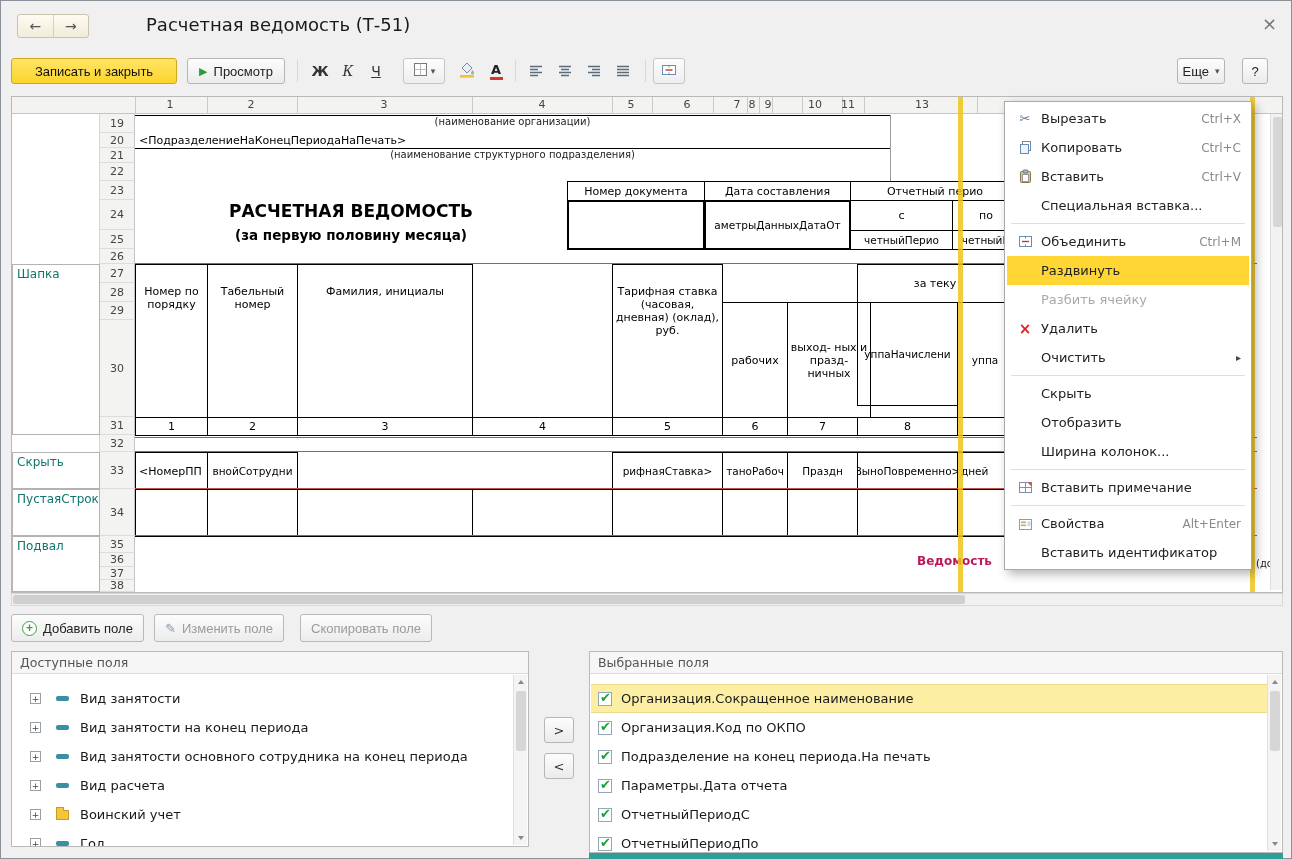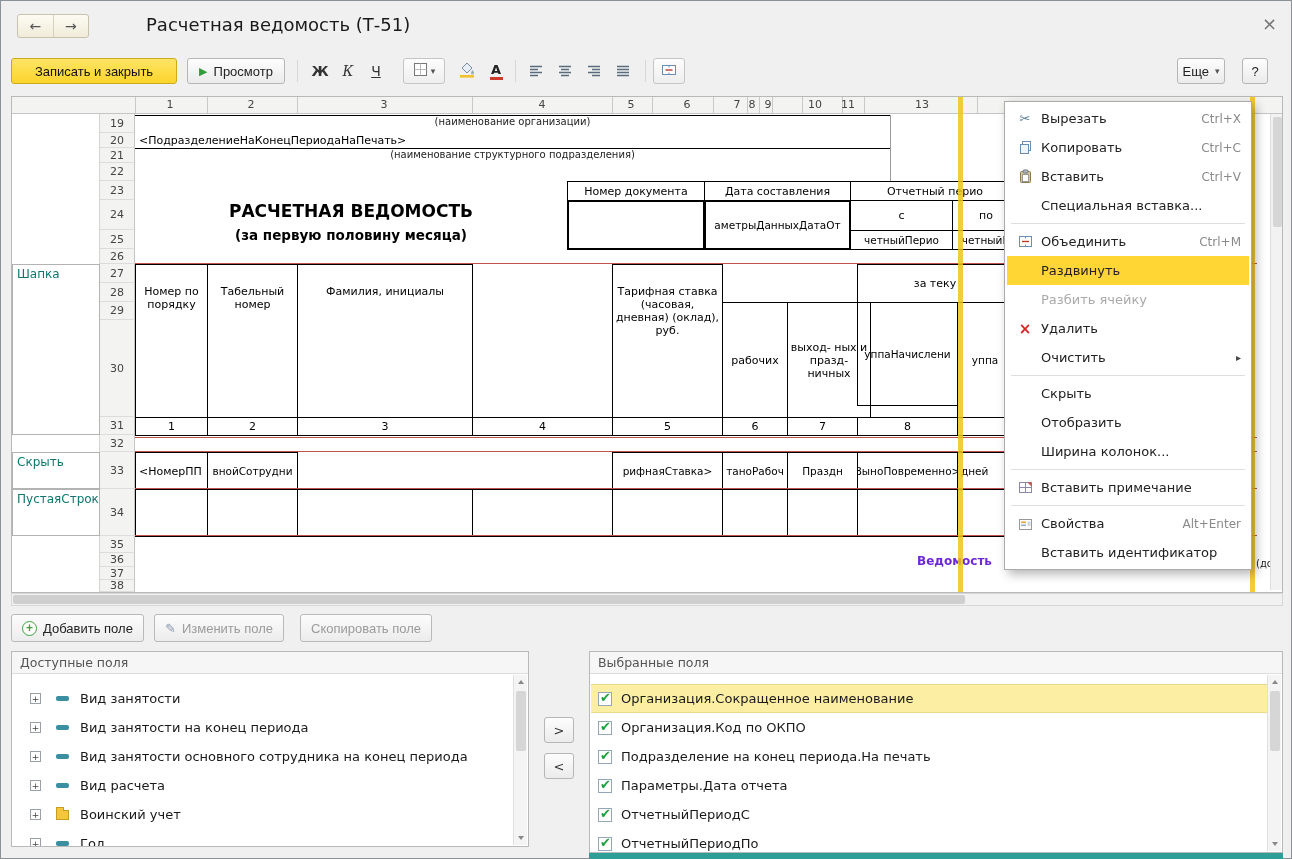--- a/index.html
+++ b/index.html
@@ -49,21 +49,21 @@
 .fval{position:absolute;font-size:11px;color:#000;white-space:nowrap}
 .ln{position:absolute;background:#9a9a9a}
 .fc{position:absolute;border:1px solid #000;display:flex;align-items:center;justify-content:center;text-align:center;font-size:11px;line-height:13px;color:#000;overflow:hidden}
 .fc2{border-width:2px}
 .tl{justify-content:flex-start;text-align:left;padding-left:3px}
 .topc{align-items:flex-start;padding-top:20px}
 .f10{font-size:10.5px}
 .t1{position:absolute;font-weight:bold;font-size:17px;text-align:center;color:#000}
 .redl{position:absolute;left:123px;width:1122px;height:1px;background:#c0504d;z-index:3}
 .yline{position:absolute;top:0;width:5px;height:495px;background:#f0c419;opacity:.85;z-index:4}
-.ftext{position:absolute;font-weight:bold;font-size:12px;color:#6d28d9;white-space:nowrap}
+.ftext{position:absolute;font-weight:bold;font-size:12px;color:#be185d;white-space:nowrap}
 .fcap{position:absolute;font-size:10px;color:#222;white-space:nowrap}
 .gvs{position:absolute;left:1258px;top:17px;width:13px;height:476px;background:#f2f2f2;border-left:1px solid #ddd}
 .gvs-thumb{position:absolute;left:2px;top:3px;width:9px;height:110px;background:#d6d6d6;border-radius:2px}
 
 
 .hscroll{position:absolute;left:10px;top:592px;width:1272px;height:13px;background:#f1f1f1;border:1px solid #d7d7d7}
 .hthumb{position:absolute;left:1px;top:1px;height:9px;width:952px;background:#cfcfcf;border-radius:2px}
 
 
 .cmenu{position:absolute;left:1003px;top:100px;width:248px;background:#fff;border:1px solid #ababab;box-shadow:4px 4px 10px rgba(0,0,0,.3);padding:2px;z-index:20}
@@ -225,20 +225,21 @@
     <div class="rn" style="top:355px;height:37px">33</div>
     <div class="rn" style="top:392px;height:47px">34</div>
     <div class="rn" style="top:439px;height:17px">35</div>
     <div class="rn" style="top:456px;height:14px">36</div>
     <div class="rn" style="top:470px;height:13px">37</div>
     <div class="rn" style="top:483px;height:12px">38</div>
 
     <div class="sec" style="top:167px;height:171px">Шапка</div>
     <div class="sec" style="top:355px;height:37px">Скрыть</div>
     <div class="sec" style="top:392px;height:47px">ПустаяСтрок</div>
+    <div class="sec" style="top:439px;height:56px">Подвал</div>
 
     <div class="cap" style="left:123px;top:18px;width:755px;height:17px;border-top:1px solid #000">(наименование организации)</div>
     <div class="fval" style="left:127px;top:37px">&lt;ПодразделениеНаКонецПериодаНаПечать&gt;</div>
     <div class="cap" style="left:123px;top:51px;width:755px;height:15px;border-top:1px solid #000">(наименование структурного подразделения)</div>
     <div class="ln" style="left:878px;top:18px;width:1px;height:66px"></div>
 
     <div class="fc" style="left:555px;top:84px;width:138px;height:20px">Номер документа</div>
     <div class="fc" style="left:692px;top:84px;width:147px;height:20px">Дата составления</div>
     <div class="fc" style="left:838px;top:84px;width:170px;height:20px">Отчетный перио</div>
     <div class="fc fc2" style="left:555px;top:103px;width:138px;height:50px"></div>

